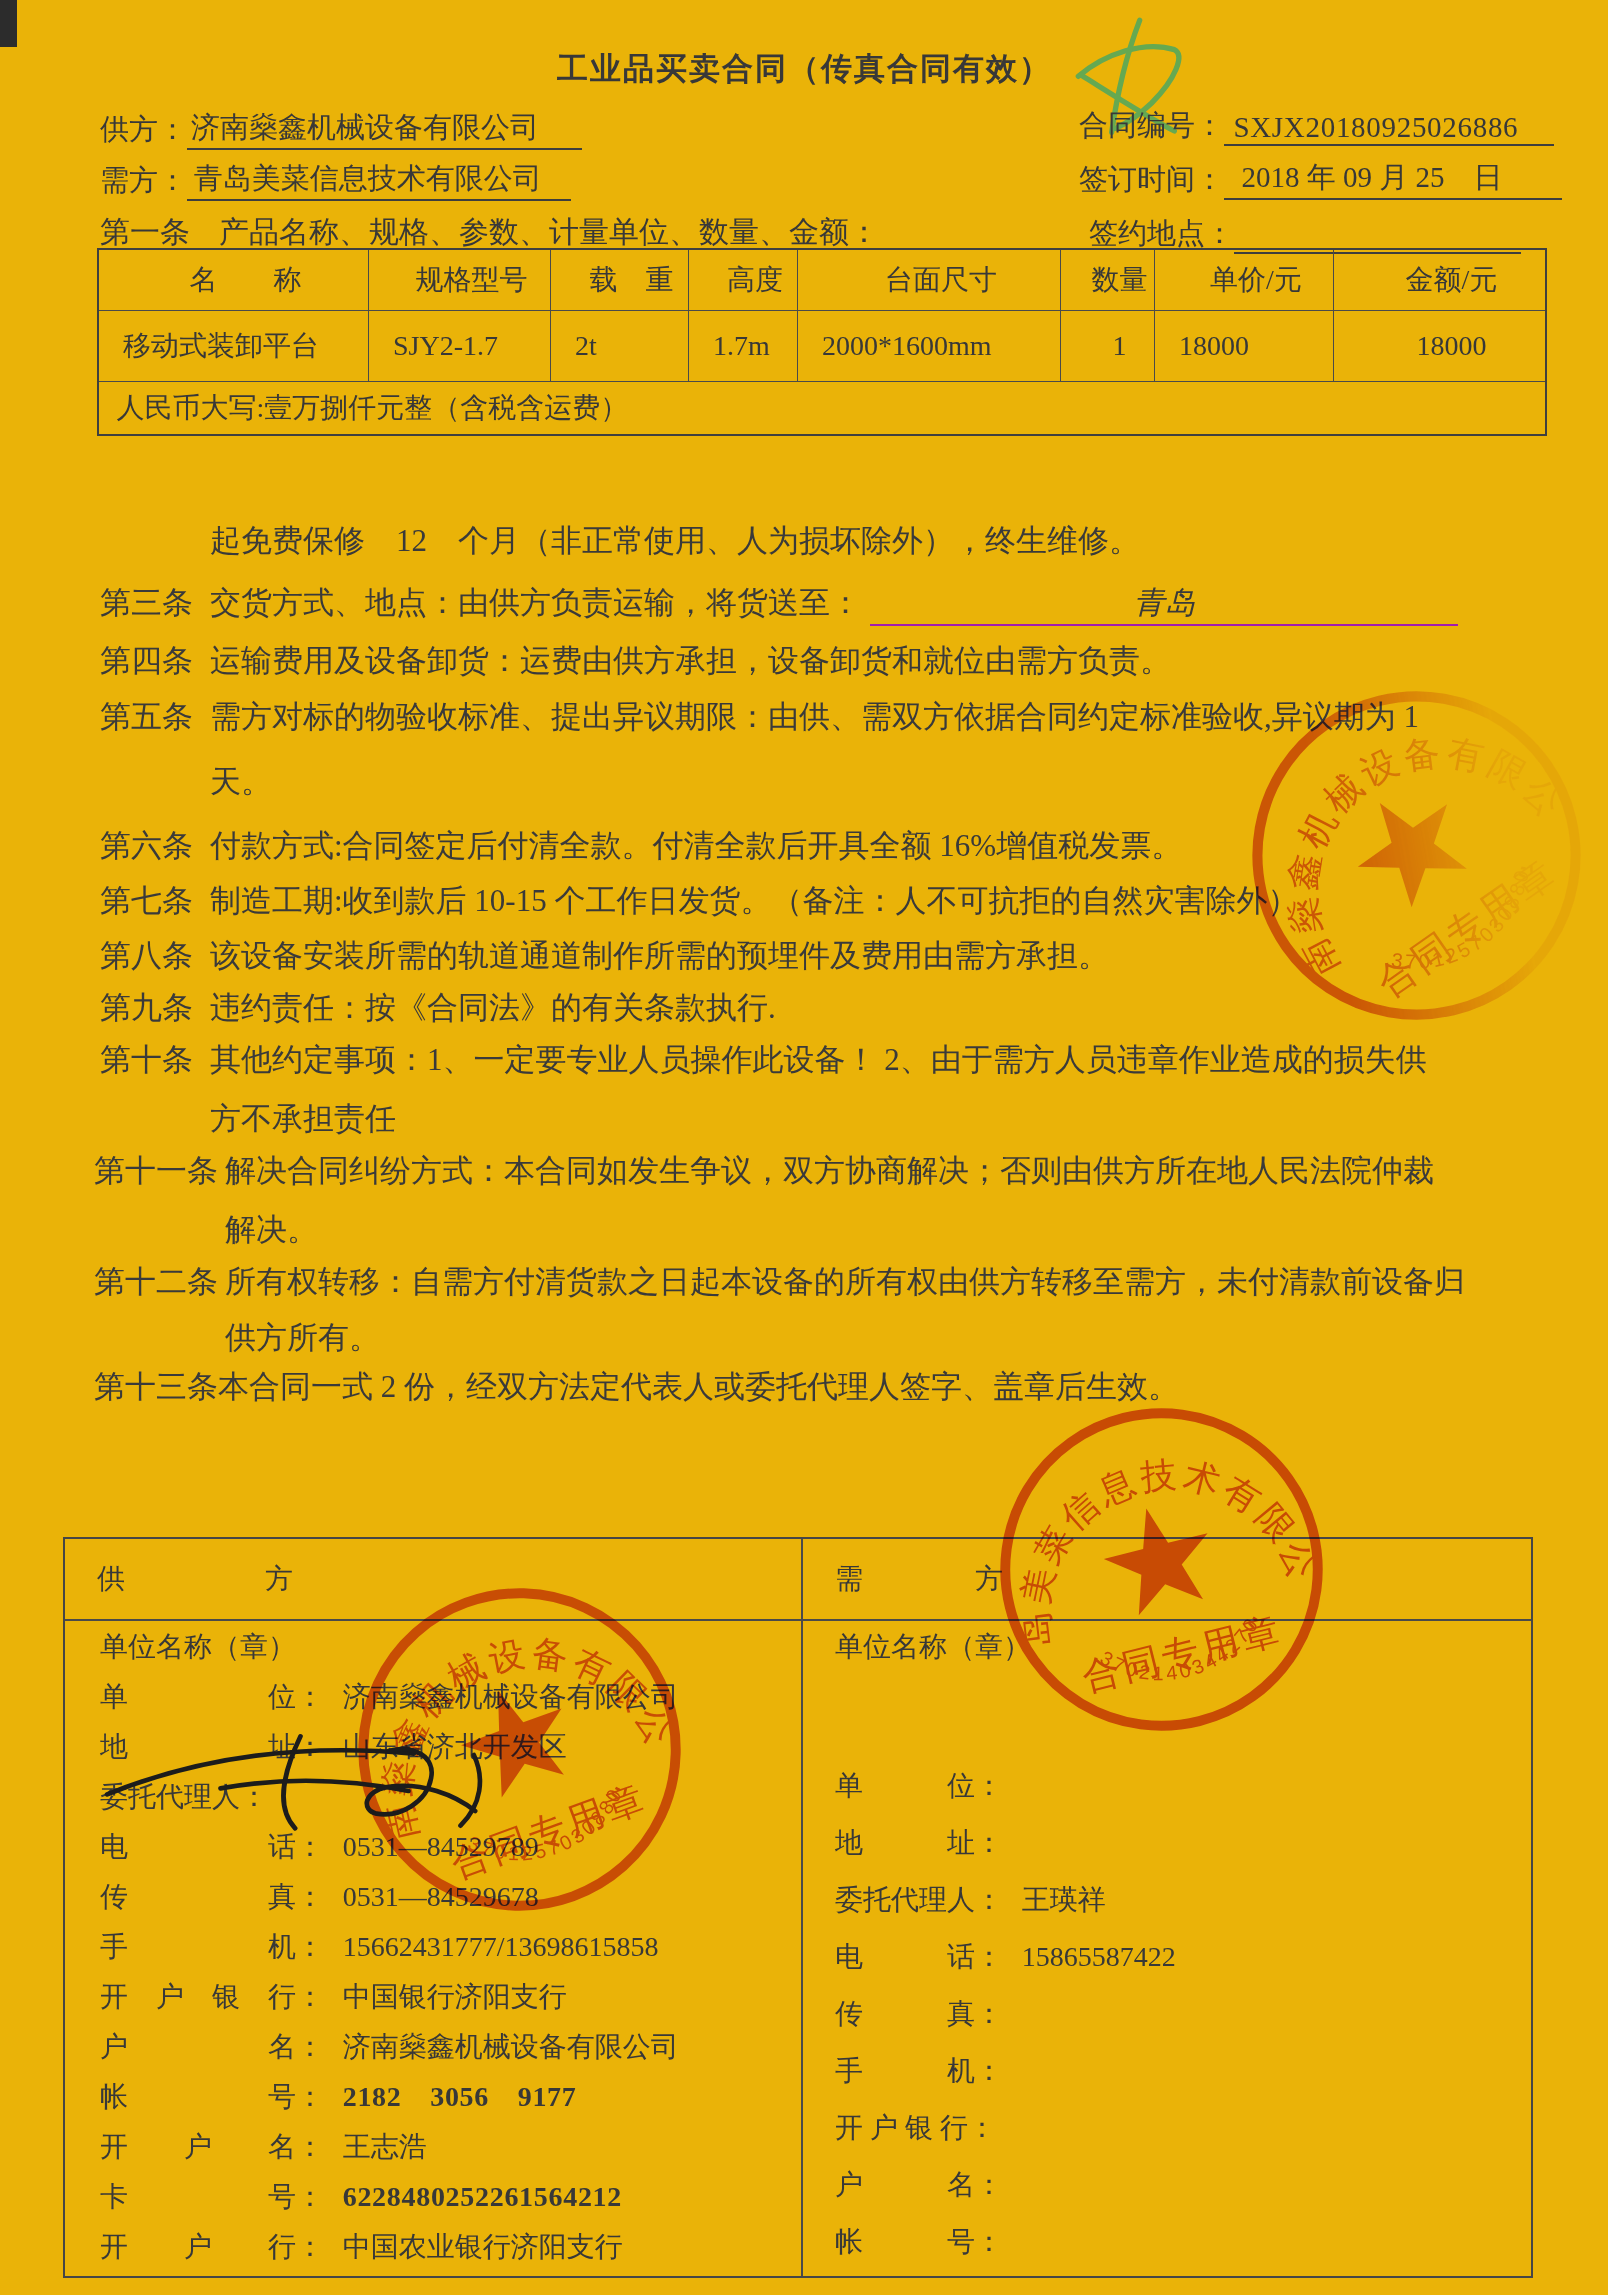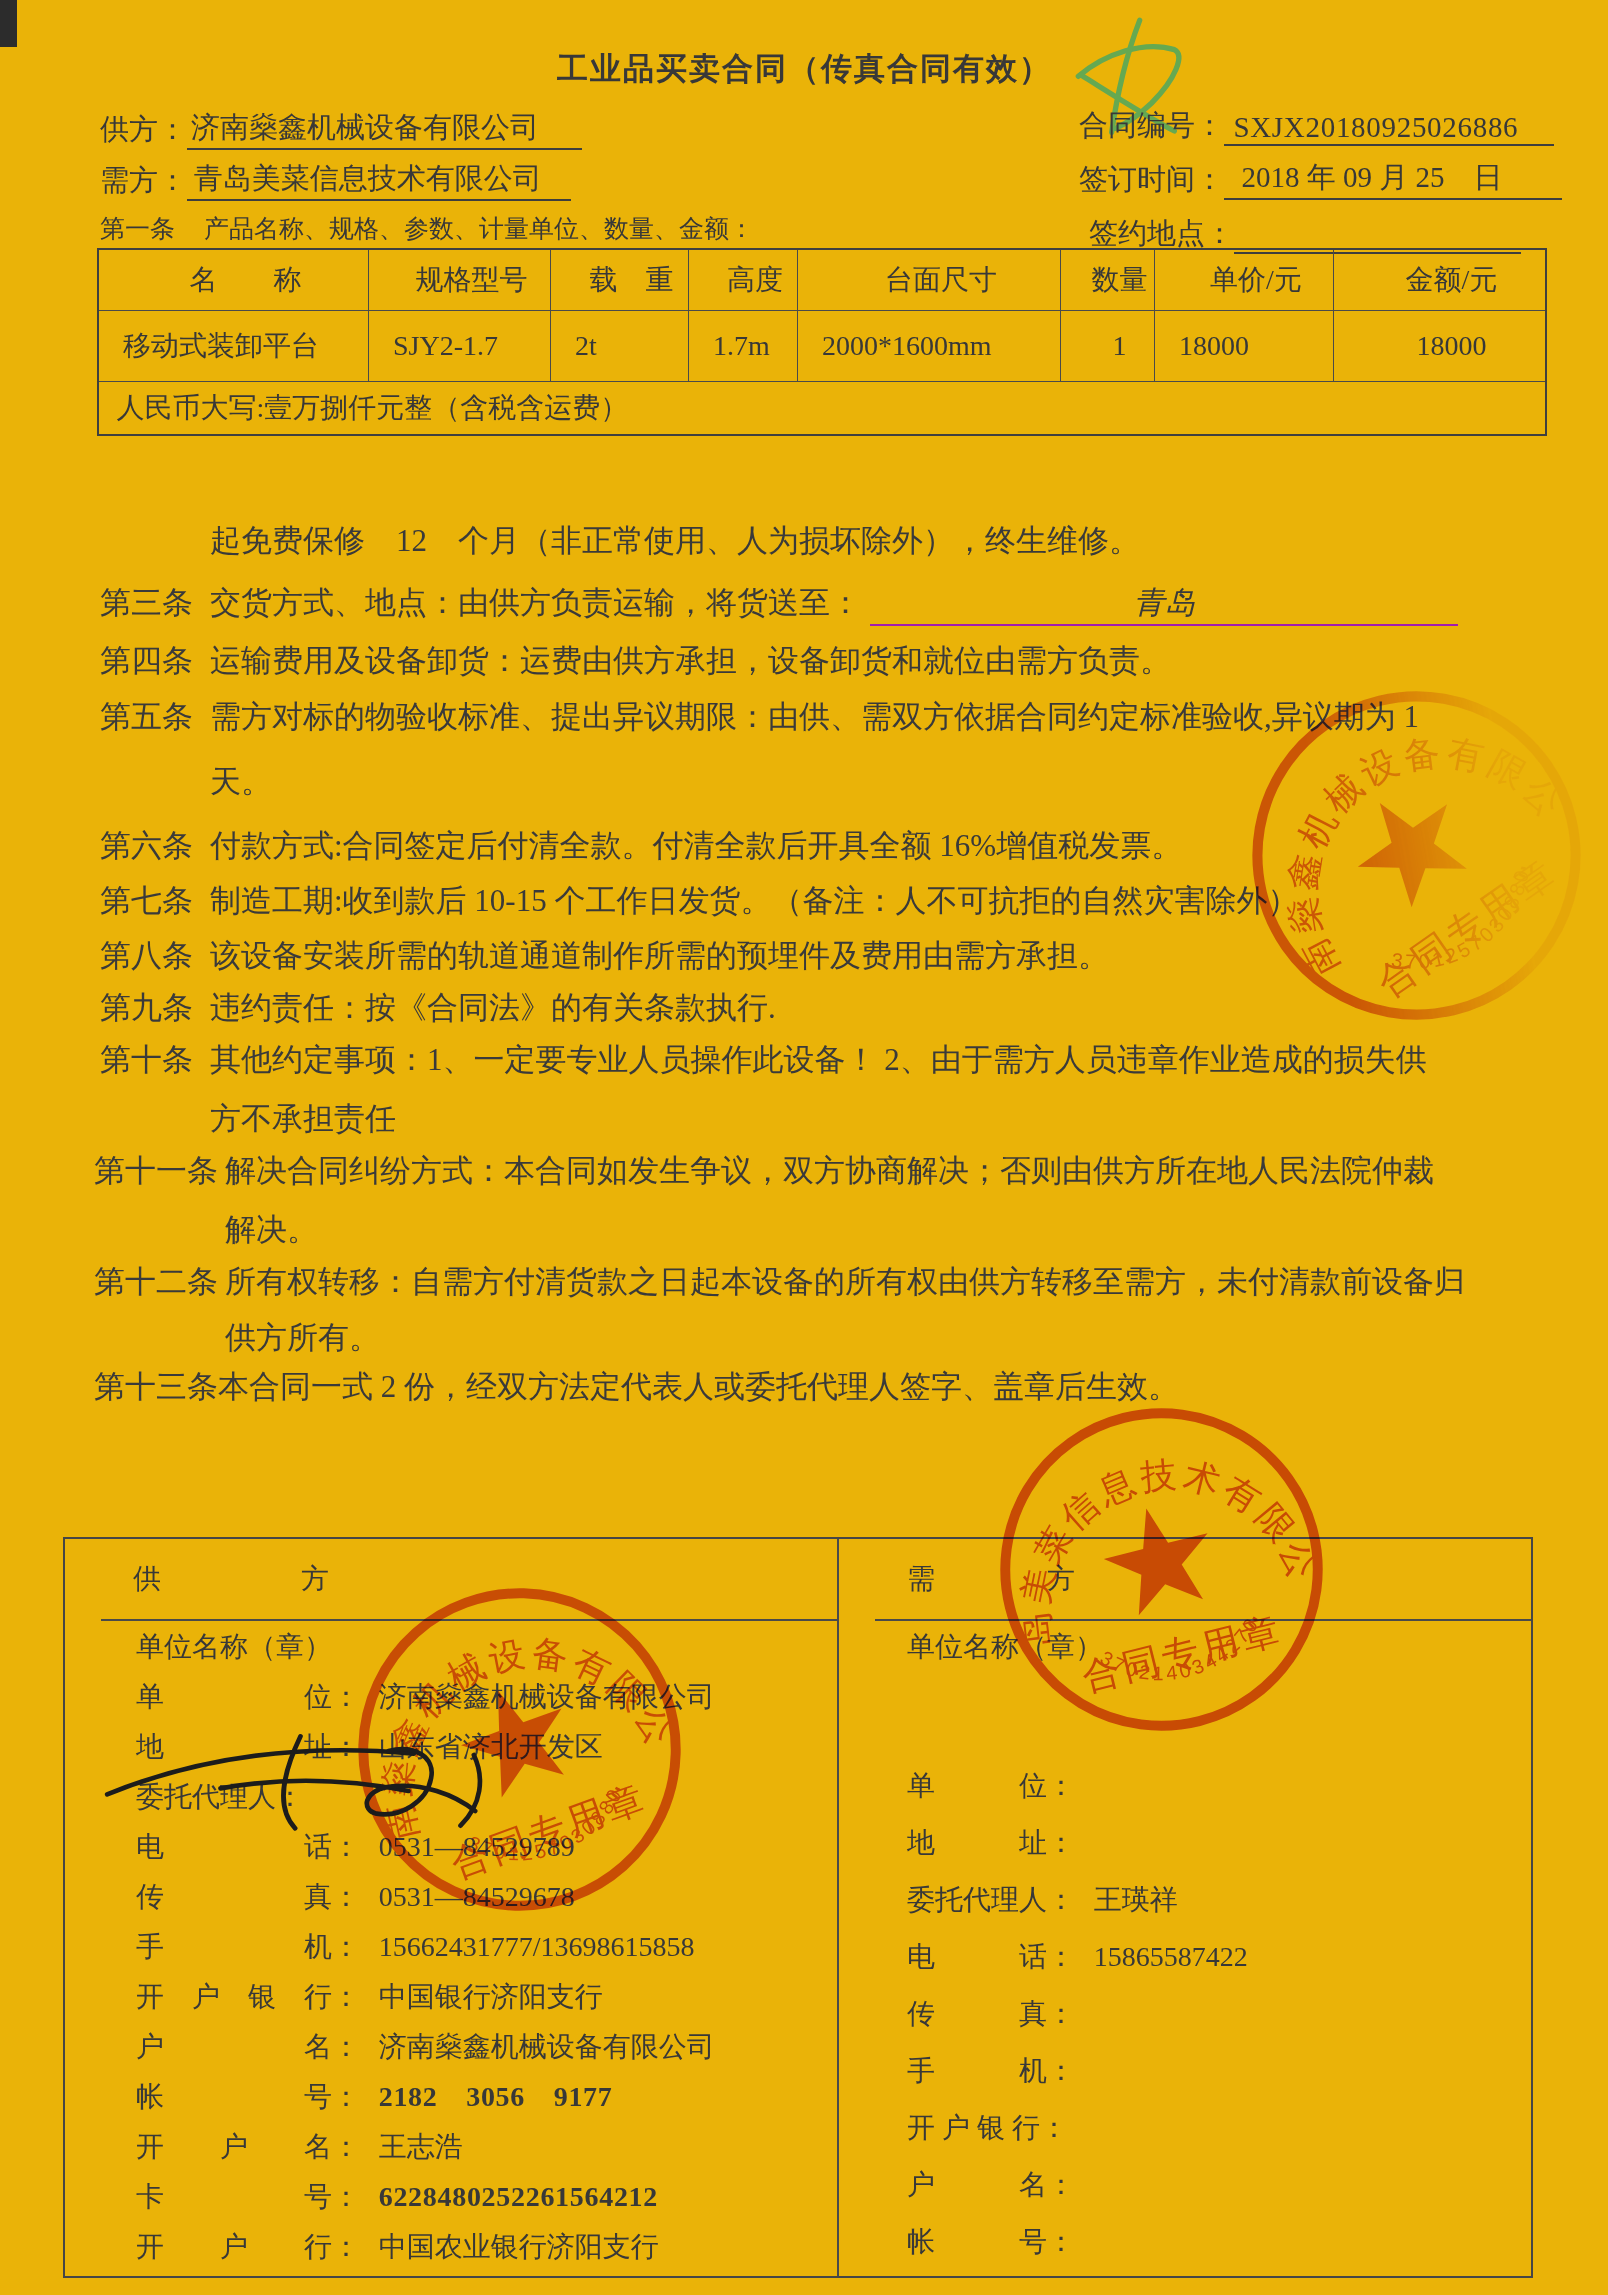--- a/index.html
+++ b/index.html
@@ -21,21 +21,21 @@
     font-size:31px;font-weight:600;letter-spacing:2px;
   }
   .hline{font-size:29px;white-space:nowrap;}
   .uline{display:inline-block;border-bottom:2px solid #3e3e3e;vertical-align:bottom;}
   .u-supplier{width:391px;padding-left:4px;}
   .u-buyer{width:377px;padding-left:6.7px;}
   .u-cno{width:321px;padding-left:9.4px;letter-spacing:0.7px;}
   .u-date{width:321px;padding-left:17.4px;}
   .u-place{width:287px;}
   
-  .c1{left:100px;top:212px;font-size:25px;white-space:nowrap;}
+  .c1{left:100px;top:212px;font-size:30px;white-space:nowrap;}
   .c1 .cnum{margin-right:29px;}
   
   .ptable{
     left:97px;top:248px;width:1446px;
     border:2.7px solid #3f3f3f;
     display:grid;
     grid-template-columns:270px 182px 138px 109px 263px 94px 179px auto;
     grid-template-rows:61px 71px 52px;
     font-size:28px;
   }
@@ -57,21 +57,21 @@
   .cl.cont-w{padding-left:131px;}
   .cl.run .cnum{width:auto;}
   .u-dest{width:588px;text-align:center;margin-left:9.4px;border-bottom:2px solid #a21caf;display:inline-block;font-style:italic;}
   
   .btable{
     left:63px;top:1537px;width:1466px;height:737px;
     border:2.7px solid #464646;
     display:flex;
     font-size:28px;
   }
-  .bcol{position:relative;height:100%;margin-left:36px;}
+  .bcol{position:relative;height:100%;}
   .bcol.left{width:736px;border-right:2px solid #4a4a4a;}
   .bcol.right{flex:1;}
   .bhead{
     height:80px;line-height:80px;
     border-bottom:2px solid #4a4a4a;
     padding-left:32px;white-space:pre;
   }
   .brows{padding-left:35px;padding-top:1.3px;}
   .brow{height:50px;line-height:50px;white-space:pre;}
   .bcol.right .brow{height:57px;line-height:57px;}

